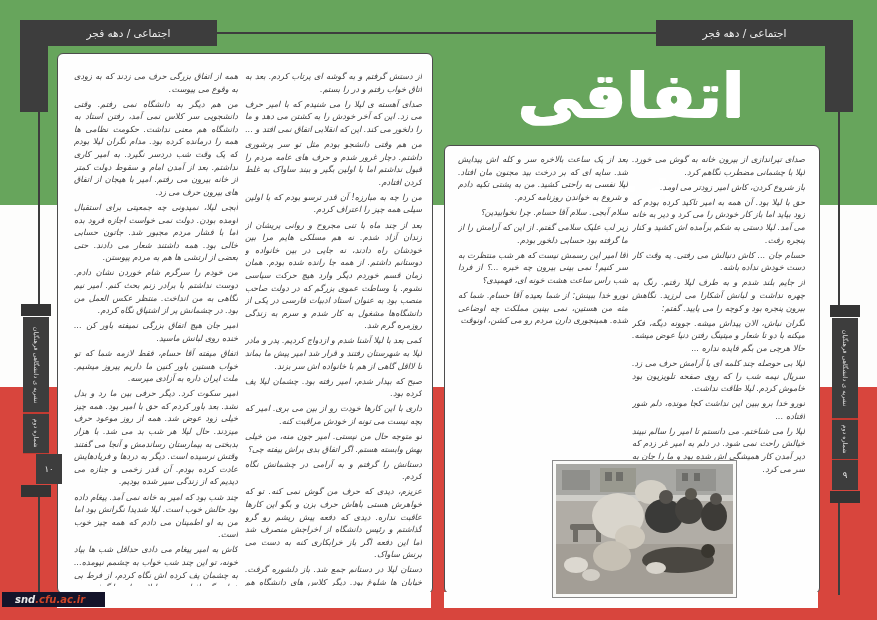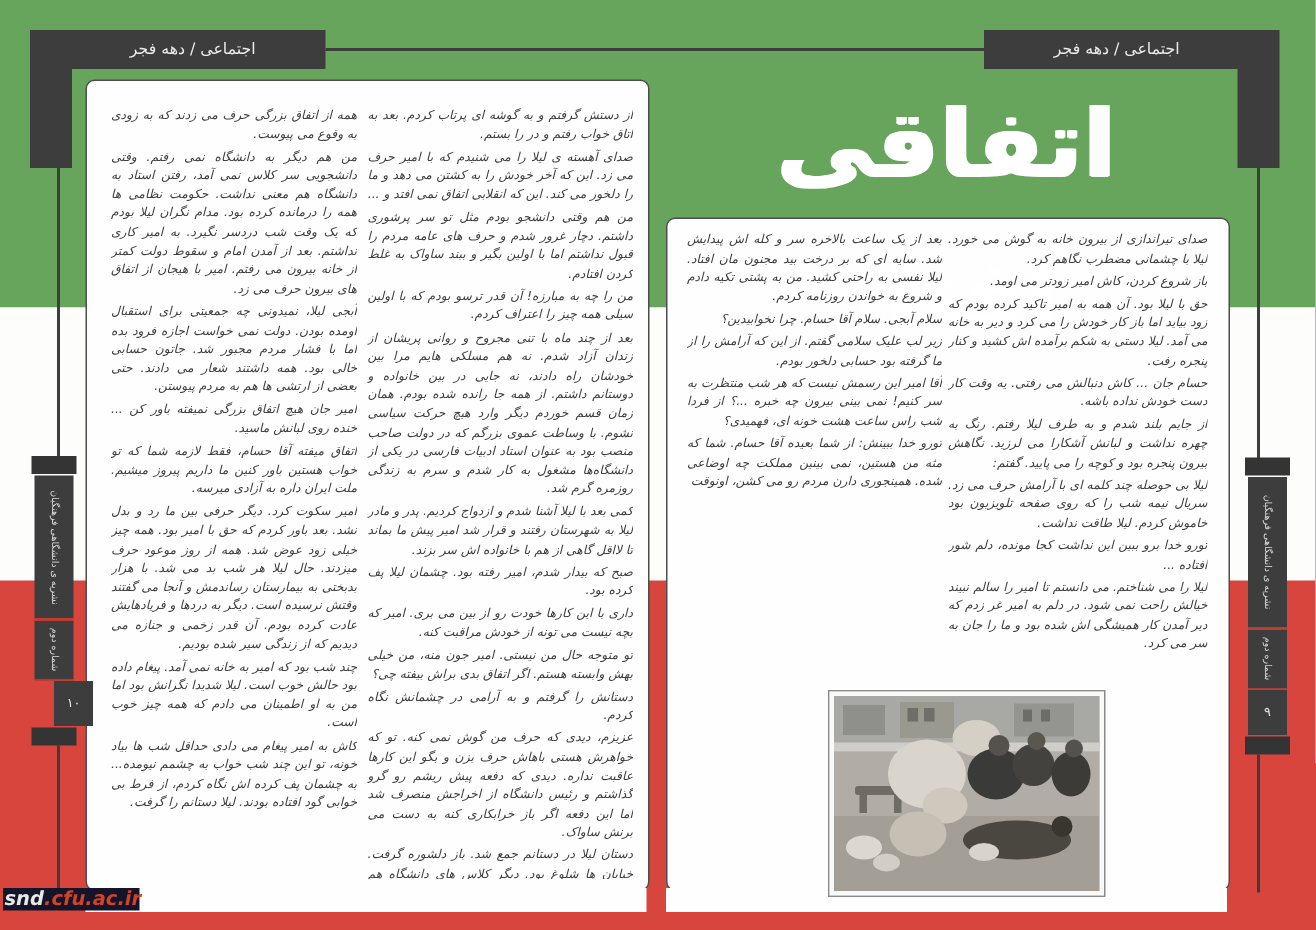--- a/index.html
+++ b/index.html
@@ -52,22 +52,22 @@
     position:absolute; left:50%; top:50%; white-space:nowrap;
     transform:translate(-50%,-50%) rotate(90deg);
     color:#dcdcdc; font-size:6.3px; direction:rtl;
   }
   .seg.num { color:#e8e8e8; font-size:8.5px; text-align:center; }
   .redline { position:absolute; width:26px; height:1.5px; background:#c23b32; }
 
   
   .url-box {
     position:absolute; left:2px; top:592px; width:90px; height:15px;
-    background:#14142a; color:#e8e8e8; font-size:13px; font-weight:bold; font-style:italic;
-    line-height:15px; padding-left:1px; direction:ltr;
+    background:#14142a; color:#e8e8e8; font-size:10px; font-weight:bold; font-style:italic;
+    line-height:15px; padding-left:13px; direction:ltr;
   }
   .url-box .suffix { color:#cf4427; }
 
   
   .page-col {
     position:absolute; direction:rtl; text-align:justify;
     font-size:8.2px; line-height:12.6px; color:#3e3e3e; overflow:hidden;
   }
   .page-col p { margin:0 0 2.5px 0;font-style:italic; }
   .col-lp-right { left:245px; top:70px;  width:177px; height:516px; }
@@ -152,32 +152,34 @@
       <p>داری با این کارها خودت رو از بین می بری. امیر که بچه نیست می تونه از خودش مراقبت کنه.</p>
       <p>تو متوجه حال من نیستی. امیر جون منه، من خیلی بهش وابسته هستم. اگر اتفاق بدی براش بیفته چی؟</p>
       <p>دستانش را گرفتم و به آرامی در چشمانش نگاه کردم.</p>
       <p>عزیزم، دیدی که حرف من گوش نمی کنه. تو که خواهرش هستی باهاش حرف بزن و بگو این کارها عاقبت نداره. دیدی که دفعه پیش ریشم رو گرو گذاشتم و رئیس دانشگاه از اخراجش منصرف شد اما این دفعه اگر باز خرابکاری کنه به دست می برنش ساواک.</p>
       <p>دستان لیلا در دستانم جمع شد. باز دلشوره گرفت. خیابان ها شلوغ بود. دیگر کلاس های دانشگاه هم برگزار نمی شد.</p>
     </div>
   <div class="page-col col-lp-left">
       <p>همه از اتفاق بزرگی حرف می زدند که به زودی به وقوع می پیوست.</p>
       <p>من هم دیگر به دانشگاه نمی رفتم. وقتی دانشجویی سر کلاس نمی آمد، رفتن استاد به دانشگاه هم معنی نداشت. حکومت نظامی ها همه را درمانده کرده بود. مدام نگران لیلا بودم که یک وقت شب دردسر نگیرد. به امیر کاری نداشتم. بعد از آمدن امام و سقوط دولت کمتر از خانه بیرون می رفتم. امیر با هیجان از اتفاق های بیرون حرف می زد.</p>
       <p>آبجی لیلا، نمیدونی چه جمعیتی برای استقبال اومده بودن. دولت نمی خواست اجازه فرود بده اما با فشار مردم مجبور شد. جاتون حسابی خالی بود. همه داشتند شعار می دادند. حتی بعضی از ارتشی ها هم به مردم پیوستن.</p>
+      <p>من خودم را سرگرم شام خوردن نشان دادم. دوست نداشتم با برادر زنم بحث کنم. امیر نیم نگاهی به من انداخت. منتظر عکس العمل من بود. در چشمانش پر از اشتیاق نگاه کردم.</p>
       <p>امیر جان هیچ اتفاق بزرگی نمیفته باور کن ... خنده روی لبانش ماسید.</p>
       <p>اتفاق میفته آقا حسام، فقط لازمه شما که تو خواب هستین باور کنین ما داریم پیروز میشیم. ملت ایران داره به آزادی میرسه.</p>
       <p>امیر سکوت کرد. دیگر حرفی بین ما رد و بدل نشد. بعد باور کردم که حق با امیر بود. همه چیز خیلی زود عوض شد. همه از روز موعود حرف میزدند. حال لیلا هر شب بد می شد. با هزار بدبختی به بیمارستان رساندمش و آنجا می گفتند وقتش نرسیده است. دیگر به دردها و فریادهایش عادت کرده بودم. آن قدر زخمی و جنازه می دیدیم که از زندگی سیر شده بودیم.</p>
       <p>چند شب بود که امیر به خانه نمی آمد. پیغام داده بود حالش خوب است. لیلا شدیدا نگرانش بود اما من به او اطمینان می دادم که همه چیز خوب است.</p>
       <p>کاش به امیر پیغام می دادی حداقل شب ها بیاد خونه، تو این چند شب خواب به چشمم نیومده... به چشمان پف کرده اش نگاه کردم، از فرط بی خوابی گود افتاده بودند. لیلا دستانم را گرفت.</p>
     </div>
   <div class="page-col col-rp-right">
       <p>صدای تیراندازی از بیرون خانه به گوش می خورد. لیلا با چشمانی مضطرب نگاهم کرد.</p>
       <p>باز شروع کردن، کاش امیر زودتر می اومد.</p>
       <p>حق با لیلا بود. آن همه به امیر تاکید کرده بودم که زود بیاید اما باز کار خودش را می کرد و دیر به خانه می آمد. لیلا دستی به شکم برآمده اش کشید و کنار پنجره رفت.</p>
       <p>حسام جان ... کاش دنبالش می رفتی. یه وقت کار دست خودش نداده باشه.</p>
       <p>از جایم بلند شدم و به طرف لیلا رفتم. رنگ به چهره نداشت و لبانش آشکارا می لرزید. نگاهش بیرون پنجره بود و کوچه را می پایید. گفتم:</p>
+      <p>نگران نباش، الان پیداش میشه. جوونه دیگه، فکر میکنه با دو تا شعار و میتینگ رفتن دنیا عوض میشه. حالا هرچی من بگم فایده نداره ...</p>
       <p>لیلا بی حوصله چند کلمه ای با آرامش حرف می زد. سریال نیمه شب را که روی صفحه تلویزیون بود خاموش کردم. لیلا طاقت نداشت.</p>
       <p>تورو خدا برو ببین این نداشت کجا مونده، دلم شور افتاده ...</p>
       <p>لیلا را می شناختم. می دانستم تا امیر را سالم نبیند خیالش راحت نمی شود. در دلم به امیر غر زدم که دیر آمدن کار همیشگی اش شده بود و ما را جان به سر می کرد.</p>
     </div>
   <div class="page-col col-rp-left">
       <p>بعد از یک ساعت بالاخره سر و کله اش پیدایش شد. سایه ای که بر درخت بید مجنون مان افتاد. لیلا نفسی به راحتی کشید. من به پشتی تکیه دادم و شروع به خواندن روزنامه کردم.</p>
       <p>سلام آبجی. سلام آقا حسام. چرا نخوابیدین؟</p>
       <p>زیر لب علیک سلامی گفتم. از این که آرامش را از ما گرفته بود حسابی دلخور بودم.</p>
       <p>آقا امیر این رسمش نیست که هر شب منتظرت به سر کنیم! نمی بینی بیرون چه خبره ...؟ از فردا شب راس ساعت هشت خونه ای، فهمیدی؟</p>
       <p>تورو خدا ببینش: از شما بعیده آقا حسام. شما که مثه من هستین، نمی بینین مملکت چه اوضاعی شده. همینجوری دارن مردم رو می کشن، اونوقت</p>

